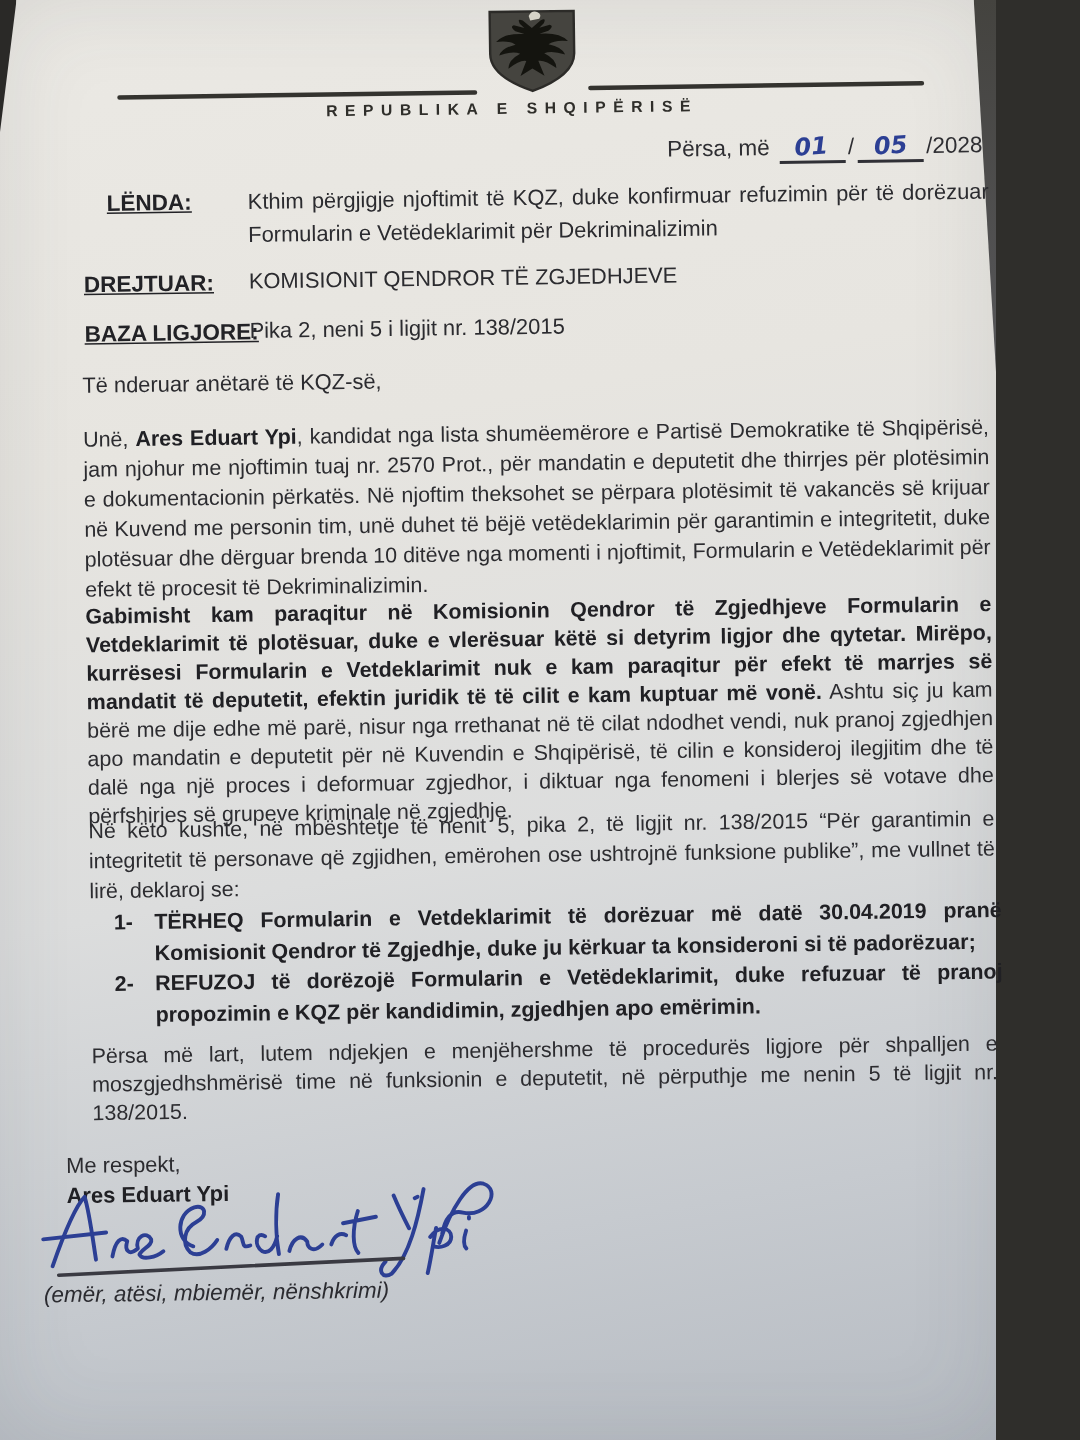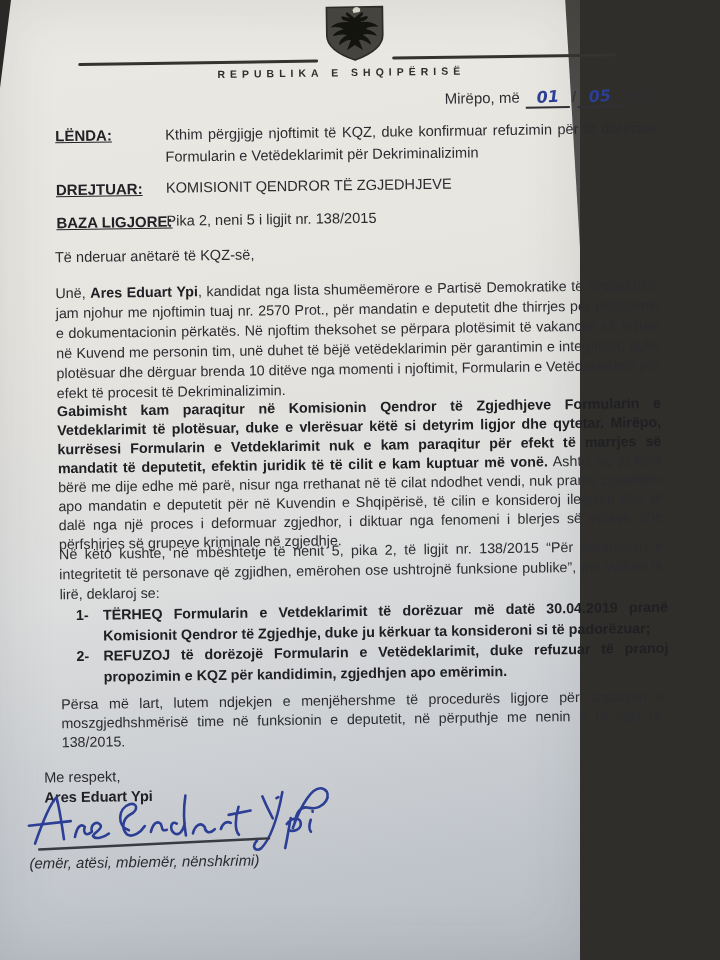--- a/index.html
+++ b/index.html
@@ -1,21 +1,21 @@
 <!DOCTYPE html>
 <html><head>
 <meta charset="utf-8">
 <style>
   html,body{margin:0;padding:0;}
   body{
     width:720px;height:960px;overflow:hidden;
     background:#2f2e2b;
     font-family:"Liberation Sans", sans-serif;
   }
-  .photo{position:relative;width:580px;height:960px;}
+  .photo{position:relative;width:664px;height:960px;}
   .paper{
     position:absolute;inset:0;
     background:linear-gradient(170deg,#ebe9e4 0%,#e7e5e0 30%,#dcdddd 58%,#c6cacf 82%,#b6bbc2 100%);
     box-shadow:inset 0 0 60px rgba(60,65,75,0.12);
   }
   .bg-wedge-left{
     position:absolute;left:0;top:0;width:11px;height:88px;
     background:#2a2927;
     clip-path:polygon(0 0,100% 0,0 100%);
   }
@@ -51,21 +51,21 @@
     font-family:"DejaVu Sans", sans-serif;font-size:16px;
     display:inline-block;transform:rotate(-3deg);
   }
   
   .meta-label{
     font-size:15px;font-weight:bold;text-decoration:underline;
     color:#222226;white-space:nowrap;
   }
   .meta-value{font-size:14.6px;width:494px;color:#2b2b2f;}
   .justify{text-align:justify;}
-  .lbl-subject{left:60px;top:124px;}
+  .lbl-subject{left:76px;top:124px;}
   .val-subject{left:170px;top:123px;line-height:21.5px;}
   .lbl-addressee{left:60px;top:178px;}
   .val-addressee{left:170px;top:178px;}
   .lbl-legal{left:60px;top:211px;}
   .val-legal{left:170px;top:211px;}
   
   .salutation{left:58px;top:246px;font-size:14.6px;}
   .para{
     left:58px;width:604px;font-size:14.3px;line-height:20px;
     text-align:justify;color:#2c2c30;
@@ -98,21 +98,21 @@
     <svg class="abs emblem" viewBox="0 0 62 58">
       <path d="M3,2 H59 V30 Q59 45 31 55 Q3 45 3 30 Z" fill="#45443f" stroke="#2c2b28" stroke-width="1.6"></path>
       <path d="M31,13 L25,8 Q21,6 23,10 L26,13 L19,11 Q16,12 20,15 L26,17 Q13,16 7,22 Q16,21 20,24 Q11,26 9,31 Q18,28 23,30 Q15,34 15,40 Q23,34 27,35 L23,45 L31,40 L39,45 L35,35 Q39,34 47,40 Q47,34 39,30 Q44,28 53,31 Q51,26 42,24 Q46,21 55,22 Q49,16 36,17 L42,15 Q46,12 43,11 L36,13 L39,10 Q41,6 37,8 Z" fill="#14140f"></path>
       <path d="M29,5 Q31,1 35,2.5 Q38,4 36,7 L30,8 Z" fill="#d6d3c7"></path>
     </svg>
     <div class="abs rule rule-left"></div>
     <div class="abs rule rule-right"></div>
     <div class="abs republic">REPUBLIKA E SHQIPËRISË</div>
 
     <div class="abs dateline">
-      <span>Mirëpo, më</span>
+      <span>Përsa, më</span>
       <span class="blank"><span class="ink">01</span></span><span>/</span><span class="blank"><span class="ink">05</span></span><span>/2028</span>
     </div>
 
     <div class="abs meta-label lbl-subject">LËNDA:</div>
     <div class="abs meta-value val-subject justify">Kthim përgjigje njoftimit të KQZ, duke konfirmuar refuzimin për të dorëzuar Formularin e Vetëdeklarimit për Dekriminalizimin</div>
 
     <div class="abs meta-label lbl-addressee">DREJTUAR:</div>
     <div class="abs meta-value val-addressee">KOMISIONIT QENDROR TË ZGJEDHJEVE</div>
 
     <div class="abs meta-label lbl-legal">BAZA LIGJORE:</div>

